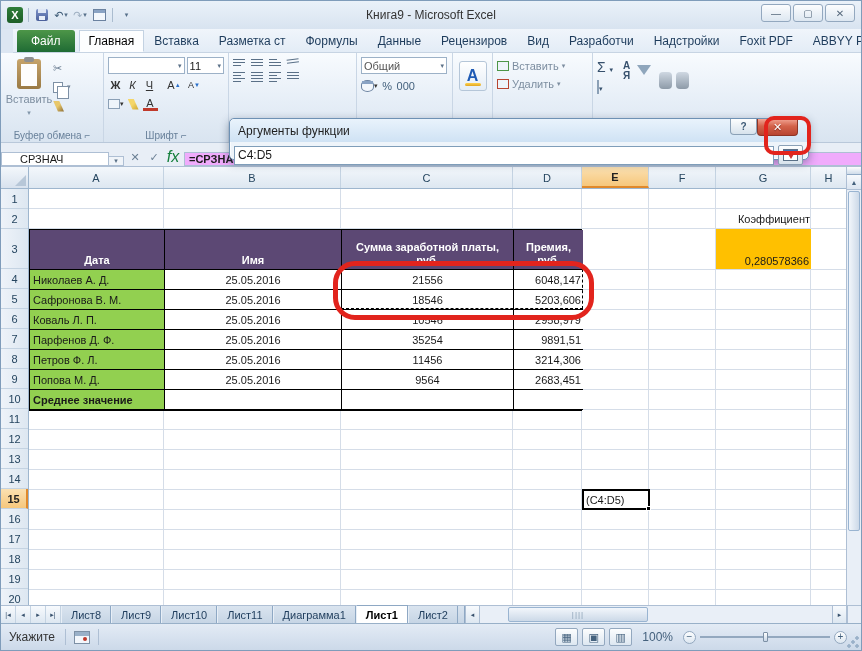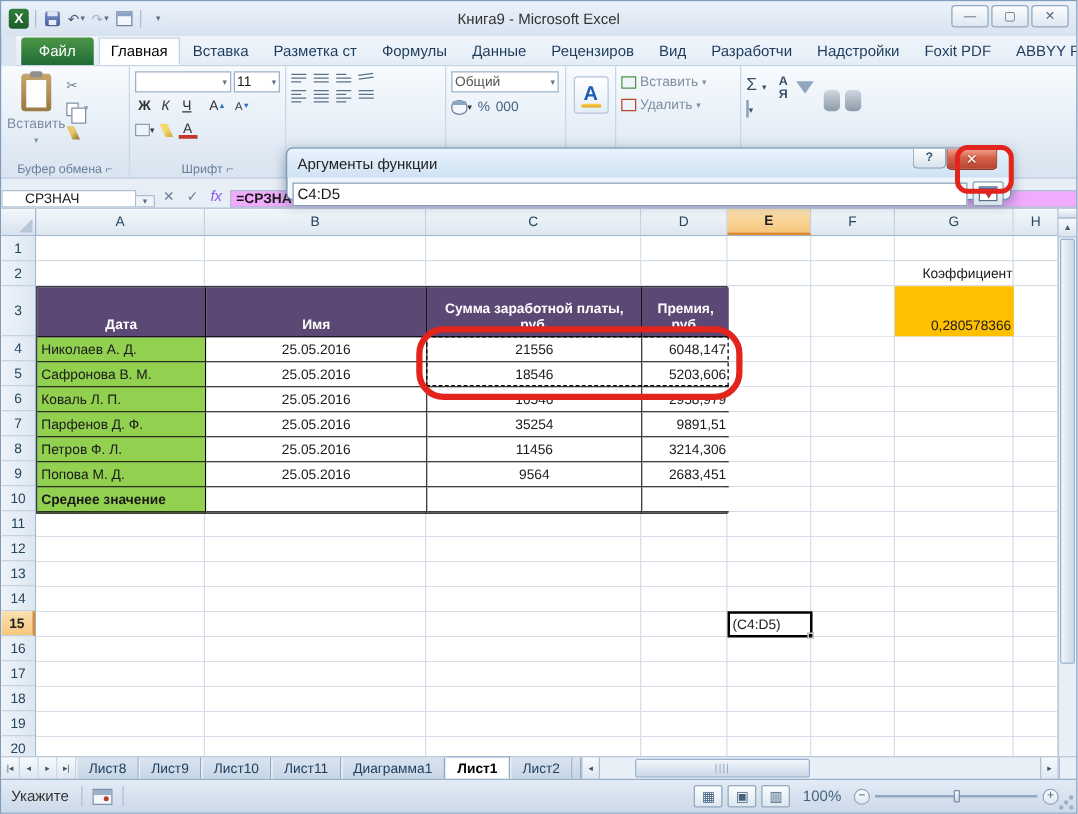--- a/index.html
+++ b/index.html
@@ -88,21 +88,21 @@
 
   
   .fbar { position:absolute; top:142px; left:0; right:0; height:24px; background:#e8eef6;
     border-bottom:1px solid #aebfd4; display:flex; align-items:flex-end; z-index:1; }
   .namebox { width:108px; background:#fff; border:1px solid #aebfd4; display:flex; align-items:center;
     padding-left:18px; }
   .nb-dd { width:15px; background:#f0f4f9; border:1px solid #aebfd4; border-left:none; display:flex;
     align-items:center; justify-content:center; font-size:7px; color:#5a7087; }
   .fbtns { display:flex; align-items:center; gap:1px; padding:0 2px; }
   .fb { width:18px; height:18px; display:flex; align-items:center; justify-content:center; color:#6a7f94; font-size:11px; }
-  .fb.fx { font-style:italic; font-weight:normal; color:#8b5cf6; font-size:12px; }
+  .fb.fx { font-style:italic; font-weight:normal; color:#15803d; font-size:16px; }
   .fxarea { flex:1; background:#f0abfc; border:1px solid #aebfd4; border-right:none; display:flex; align-items:center;
     padding-left:4px; font-weight:bold;margin-top:18px; }
 
   
   .sheet { position:absolute; top:166px; left:0; right:0; height:438px; background:#fff; }
   .colhdrs { position:absolute; top:0; left:0; right:0; height:22px; display:flex;
     border-bottom:1px solid #9eb6ce; background:linear-gradient(#f3f7fb,#dde7f1); }
   .corner { width:28px; border-right:1px solid #9eb6ce; position:relative; background:linear-gradient(#f3f7fb,#d8e2ee); }
   .corner:after { content:""; position:absolute; right:2px; bottom:2px; border-left:11px solid transparent;
     border-bottom:11px solid #b7c7d8; }

